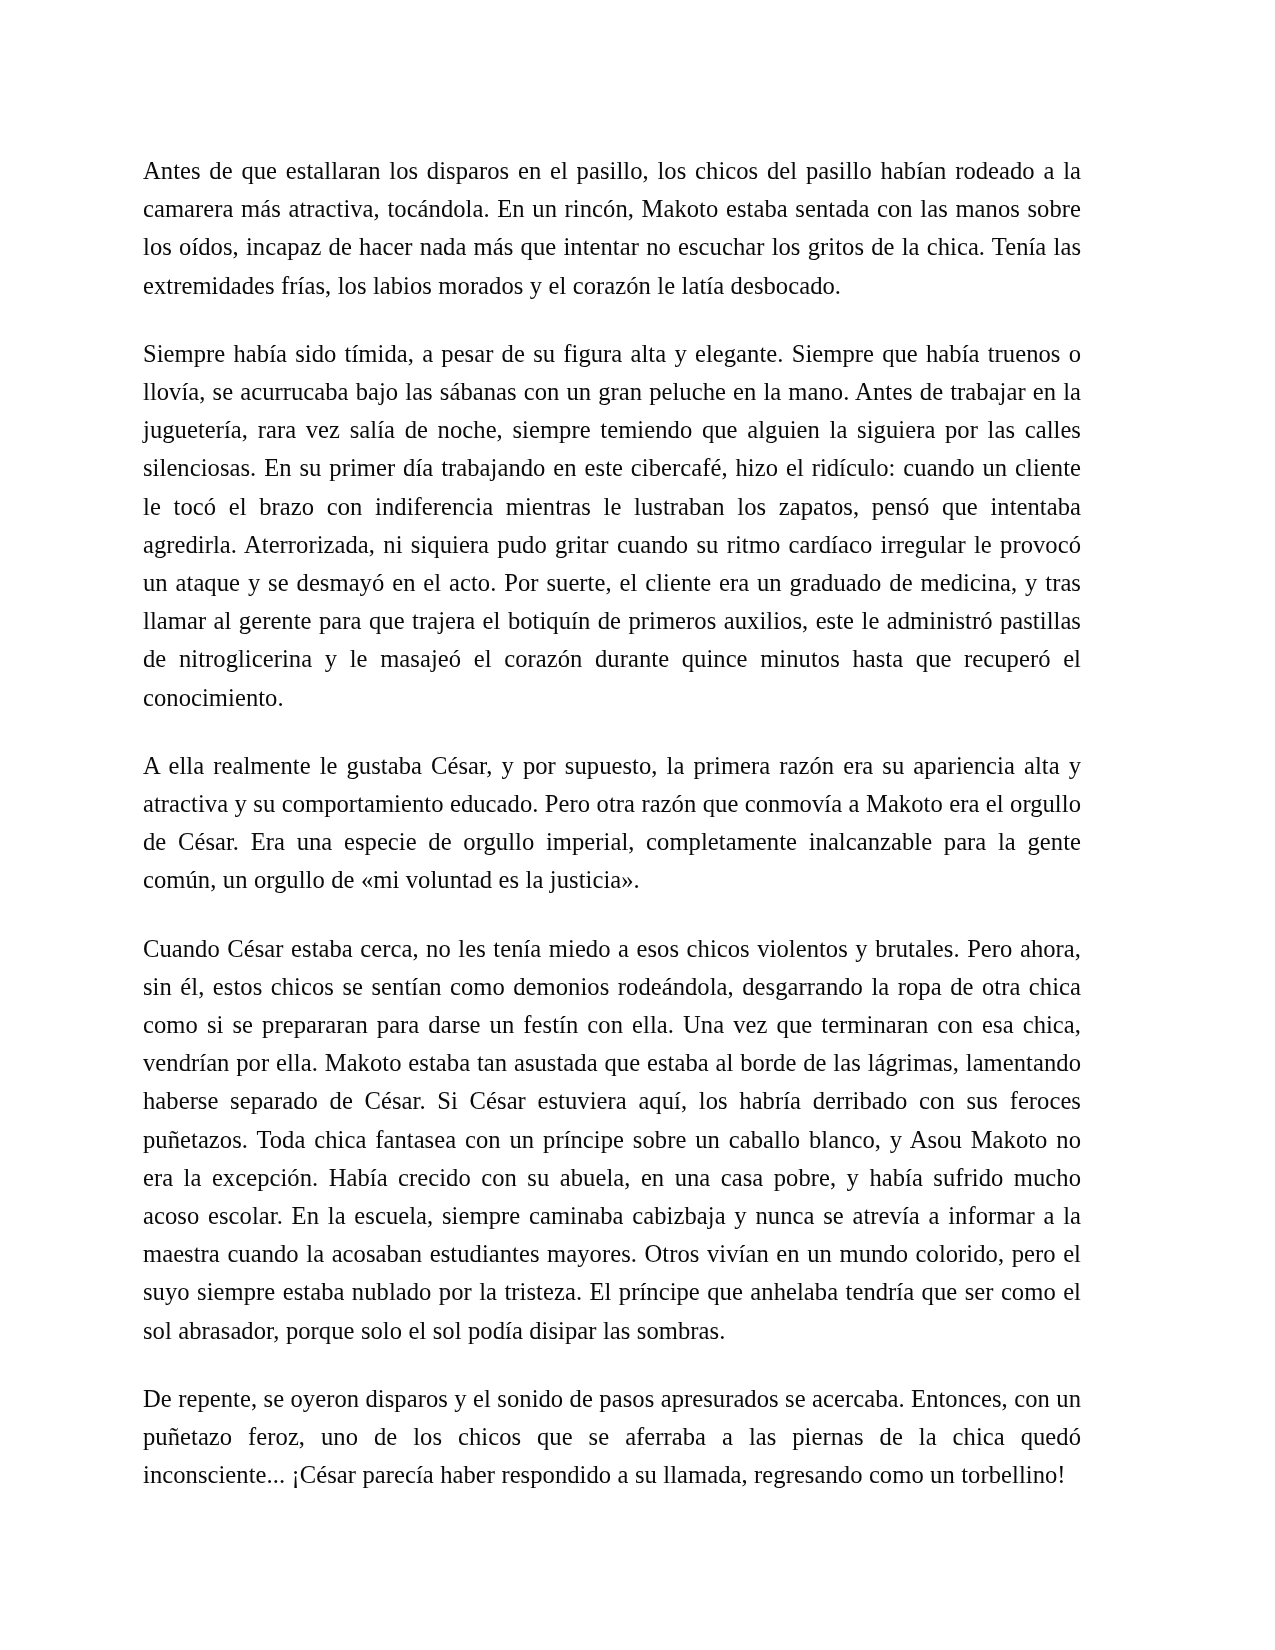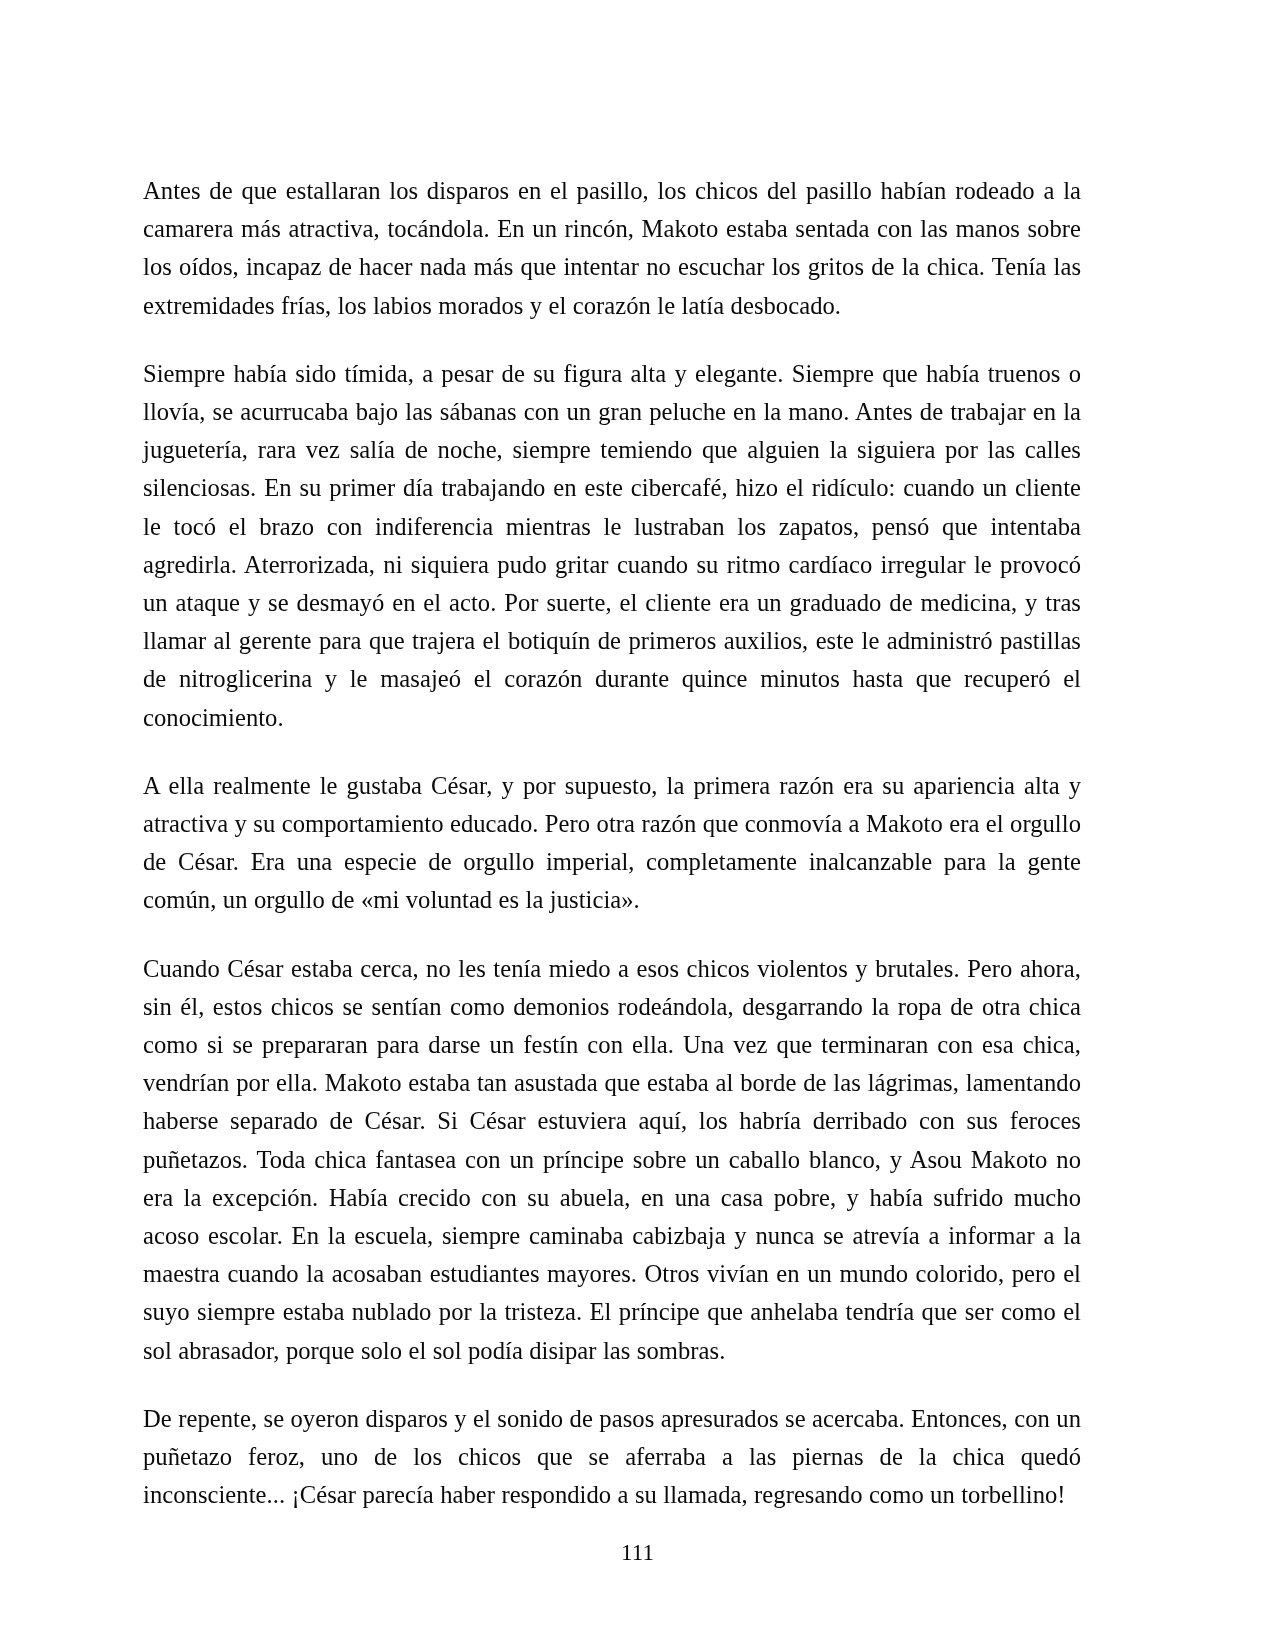--- a/index.html
+++ b/index.html
@@ -17,21 +17,21 @@
     width: 1275px;
     height: 1650px;
     margin: 0 auto;
     background: #ffffff;
     overflow: hidden;
     box-sizing: border-box;
   }
   .text-body {
     position: absolute;
     left: 143px;
-    top: 172px;
+    top: 152px;
     width: 938px;
   }
   .para {
     margin: 0 0 30px 0;
     font-size: 24.6px;
     line-height: 38.2px;
     text-align: justify;
     text-justify: inter-word;
     color: #0a0a0a;
     letter-spacing: 0.05px;
@@ -58,15 +58,14 @@
 <div class="page">
 
   <div class="text-body">
     <p class="para">Antes de que estallaran los disparos en el pasillo, los chicos del pasillo habían rodeado a la camarera más atractiva, tocándola. En un rincón, Makoto estaba sentada con las manos sobre los oídos, incapaz de hacer nada más que intentar no escuchar los gritos de la chica. Tenía las extremidades frías, los labios morados y el corazón le latía desbocado.</p>
     <p class="para">Siempre había sido tímida, a pesar de su figura alta y elegante. Siempre que había truenos o llovía, se acurrucaba bajo las sábanas con un gran peluche en la mano. Antes de trabajar en la juguetería, rara vez salía de noche, siempre temiendo que alguien la siguiera por las calles silenciosas. En su primer día trabajando en este cibercafé, hizo el ridículo: cuando un cliente le tocó el brazo con indiferencia mientras le lustraban los zapatos, pensó que intentaba agredirla. Aterrorizada, ni siquiera pudo gritar cuando su ritmo cardíaco irregular le provocó un ataque y se desmayó en el acto. Por suerte, el cliente era un graduado de medicina, y tras llamar al gerente para que trajera el botiquín de primeros auxilios, este le administró pastillas de nitroglicerina y le masajeó el corazón durante quince minutos hasta que recuperó el conocimiento.</p>
     <p class="para">A ella realmente le gustaba César, y por supuesto, la primera razón era su apariencia alta y atractiva y su comportamiento educado. Pero otra razón que conmovía a Makoto era el orgullo de César. Era una especie de orgullo imperial, completamente inalcanzable para la gente común, un orgullo de «mi voluntad es la justicia».</p>
     <p class="para">Cuando César estaba cerca, no les tenía miedo a esos chicos violentos y brutales. Pero ahora, sin él, estos chicos se sentían como demonios rodeándola, desgarrando la ropa de otra chica como si se prepararan para darse un festín con ella. Una vez que terminaran con esa chica, vendrían por ella. Makoto estaba tan asustada que estaba al borde de las lágrimas, lamentando haberse separado de César. Si César estuviera aquí, los habría derribado con sus feroces puñetazos. Toda chica fantasea con un príncipe sobre un caballo blanco, y Asou Makoto no era la excepción. Había crecido con su abuela, en una casa pobre, y había sufrido mucho acoso escolar. En la escuela, siempre caminaba cabizbaja y nunca se atrevía a informar a la maestra cuando la acosaban estudiantes mayores. Otros vivían en un mundo colorido, pero el suyo siempre estaba nublado por la tristeza. El príncipe que anhelaba tendría que ser como el sol abrasador, porque solo el sol podía disipar las sombras.</p>
     <p class="para">De repente, se oyeron disparos y el sonido de pasos apresurados se acercaba. Entonces, con un puñetazo feroz, uno de los chicos que se aferraba a las piernas de la chica quedó inconsciente... ¡César parecía haber respondido a su llamada, regresando como un torbellino!</p>
   </div>
 
-  <div class="page-number">111</div>
 
 </div>
 
 </body></html>

